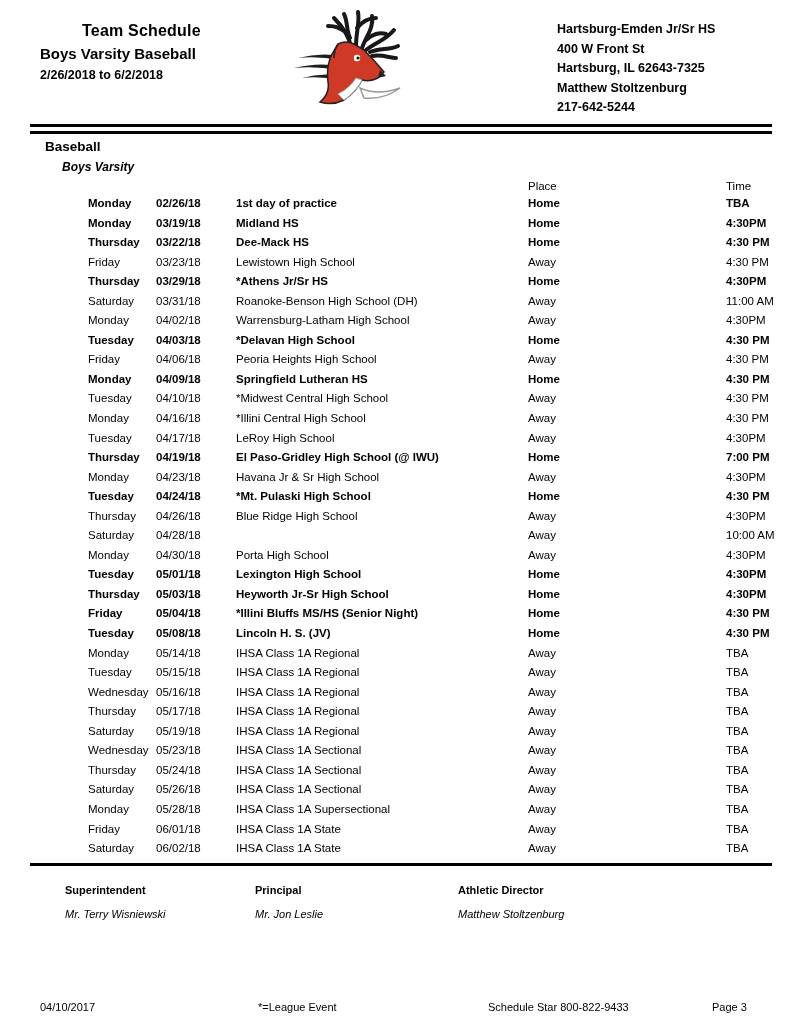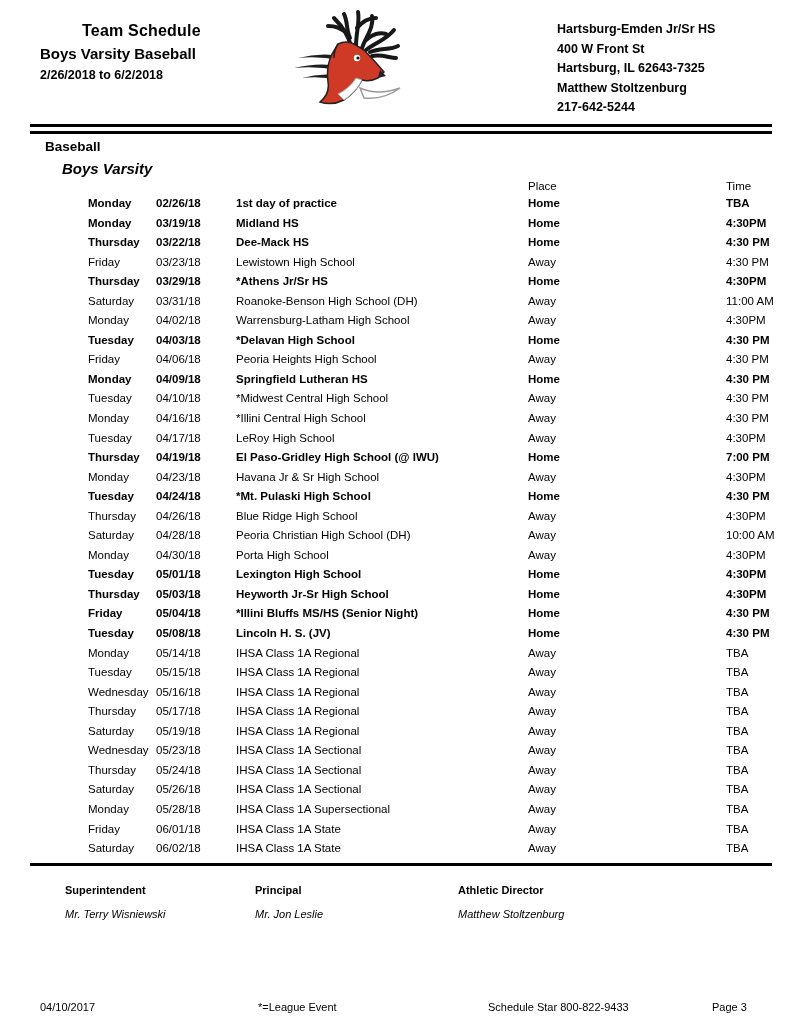--- a/index.html
+++ b/index.html
@@ -18,21 +18,21 @@
   .hdr-right{left:524px;top:20px;font-size:12.5px;font-weight:bold;line-height:19.5px;margin-left:33px;}
   .logo{left:293px;top:6px;width:132px;height:100px;}
 
   
   .rule-double{left:30px;top:124px;width:742px;height:4px;
     border-top:3px solid #000;border-bottom:3px solid #000;}
   .rule-bottom{left:30px;top:863px;width:742px;height:3px;background:#000;}
 
   
   .sect-sport{left:45px;top:139px;font-size:13.5px;font-weight:bold;}
-  .sect-team{left:62px;top:160px;font-size:15px;font-weight:bold;font-style:italic;}
+  .sect-team{left:62px;top:160px;font-size:12px;font-weight:bold;font-style:italic;}
 
   
   .col-hdr{top:180px;font-size:11.5px;}
   .col-hdr.place{left:528px;}
   .col-hdr.time{left:726px;}
   .rows{left:0;top:194px;width:800px;}
   .row{position:relative;height:19.55px;font-size:11.5px;padding-left:40px;}
   .row span{position:absolute;top:0;line-height:19.55px;white-space:nowrap;}
   .row .c-day{left:88px;}
   .row .c-date{left:156px;}
@@ -217,21 +217,20 @@
     <div class="row">
     <span class="c-day">Thursday</span>
     <span class="c-date">04/26/18</span>
     <span class="c-event">Blue Ridge High School</span>
     <span class="c-place">Away</span>
     <span class="c-time">4:30PM</span>
   </div>
     <div class="row">
     <span class="c-day">Saturday</span>
     <span class="c-date">04/28/18</span>
-    <span class="c-event">Peoria Christian High School (DH)</span>
     <span class="c-place">Away</span>
     <span class="c-time">10:00 AM</span>
   </div>
     <div class="row">
     <span class="c-day">Monday</span>
     <span class="c-date">04/30/18</span>
     <span class="c-event">Porta High School</span>
     <span class="c-place">Away</span>
     <span class="c-time">4:30PM</span>
   </div>

